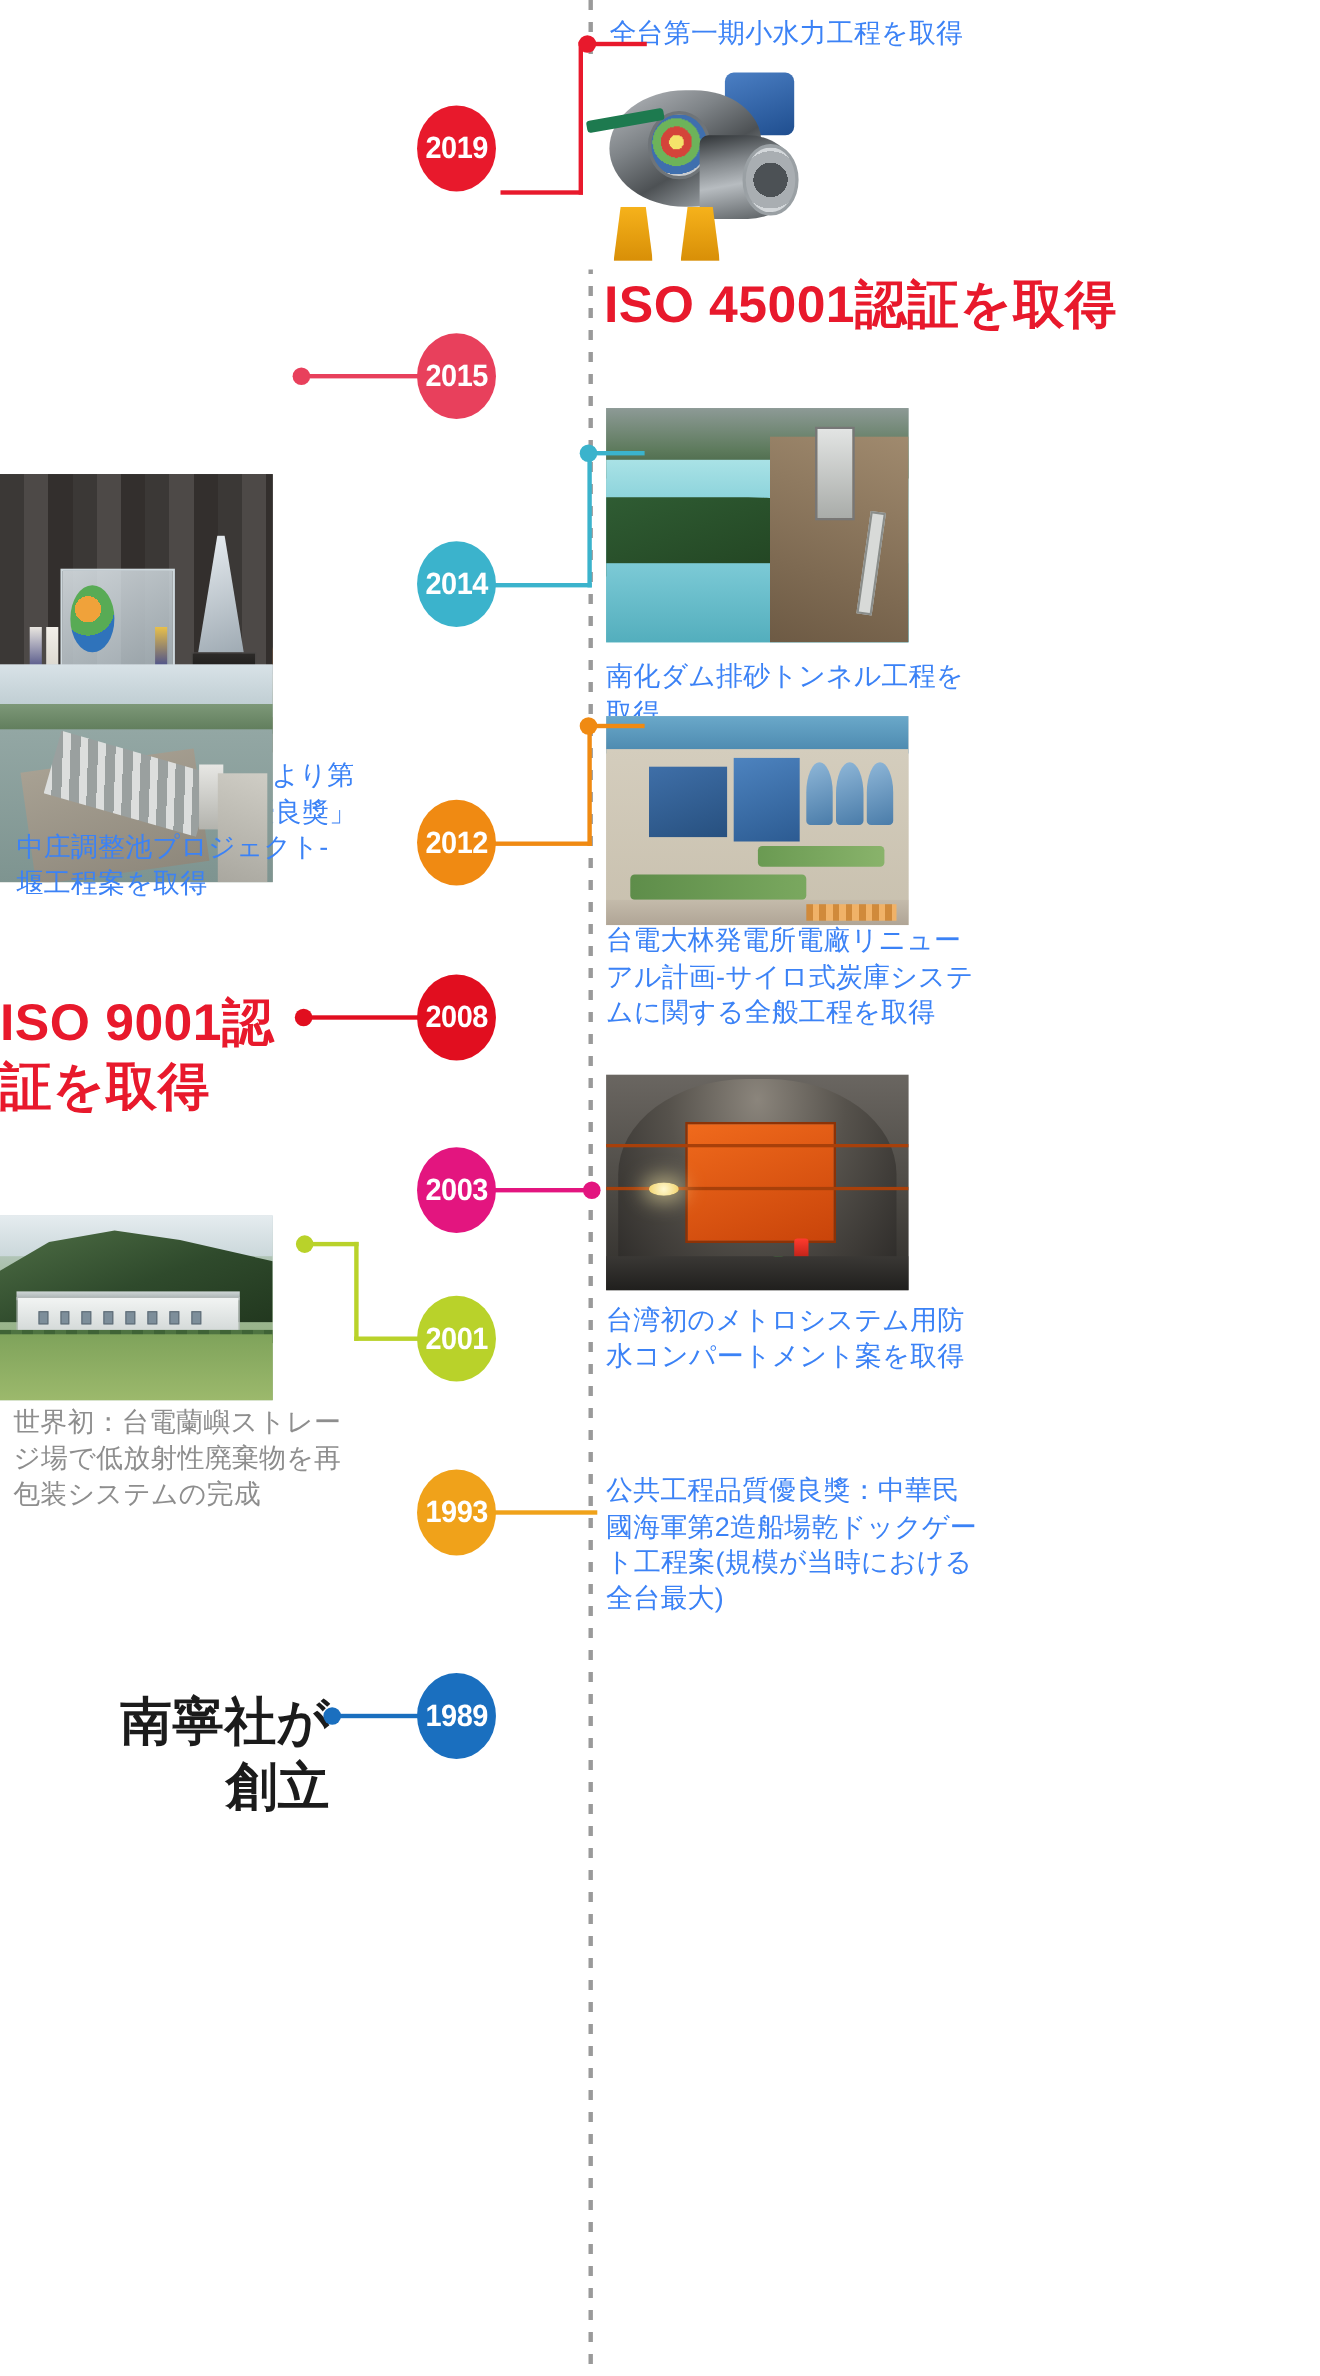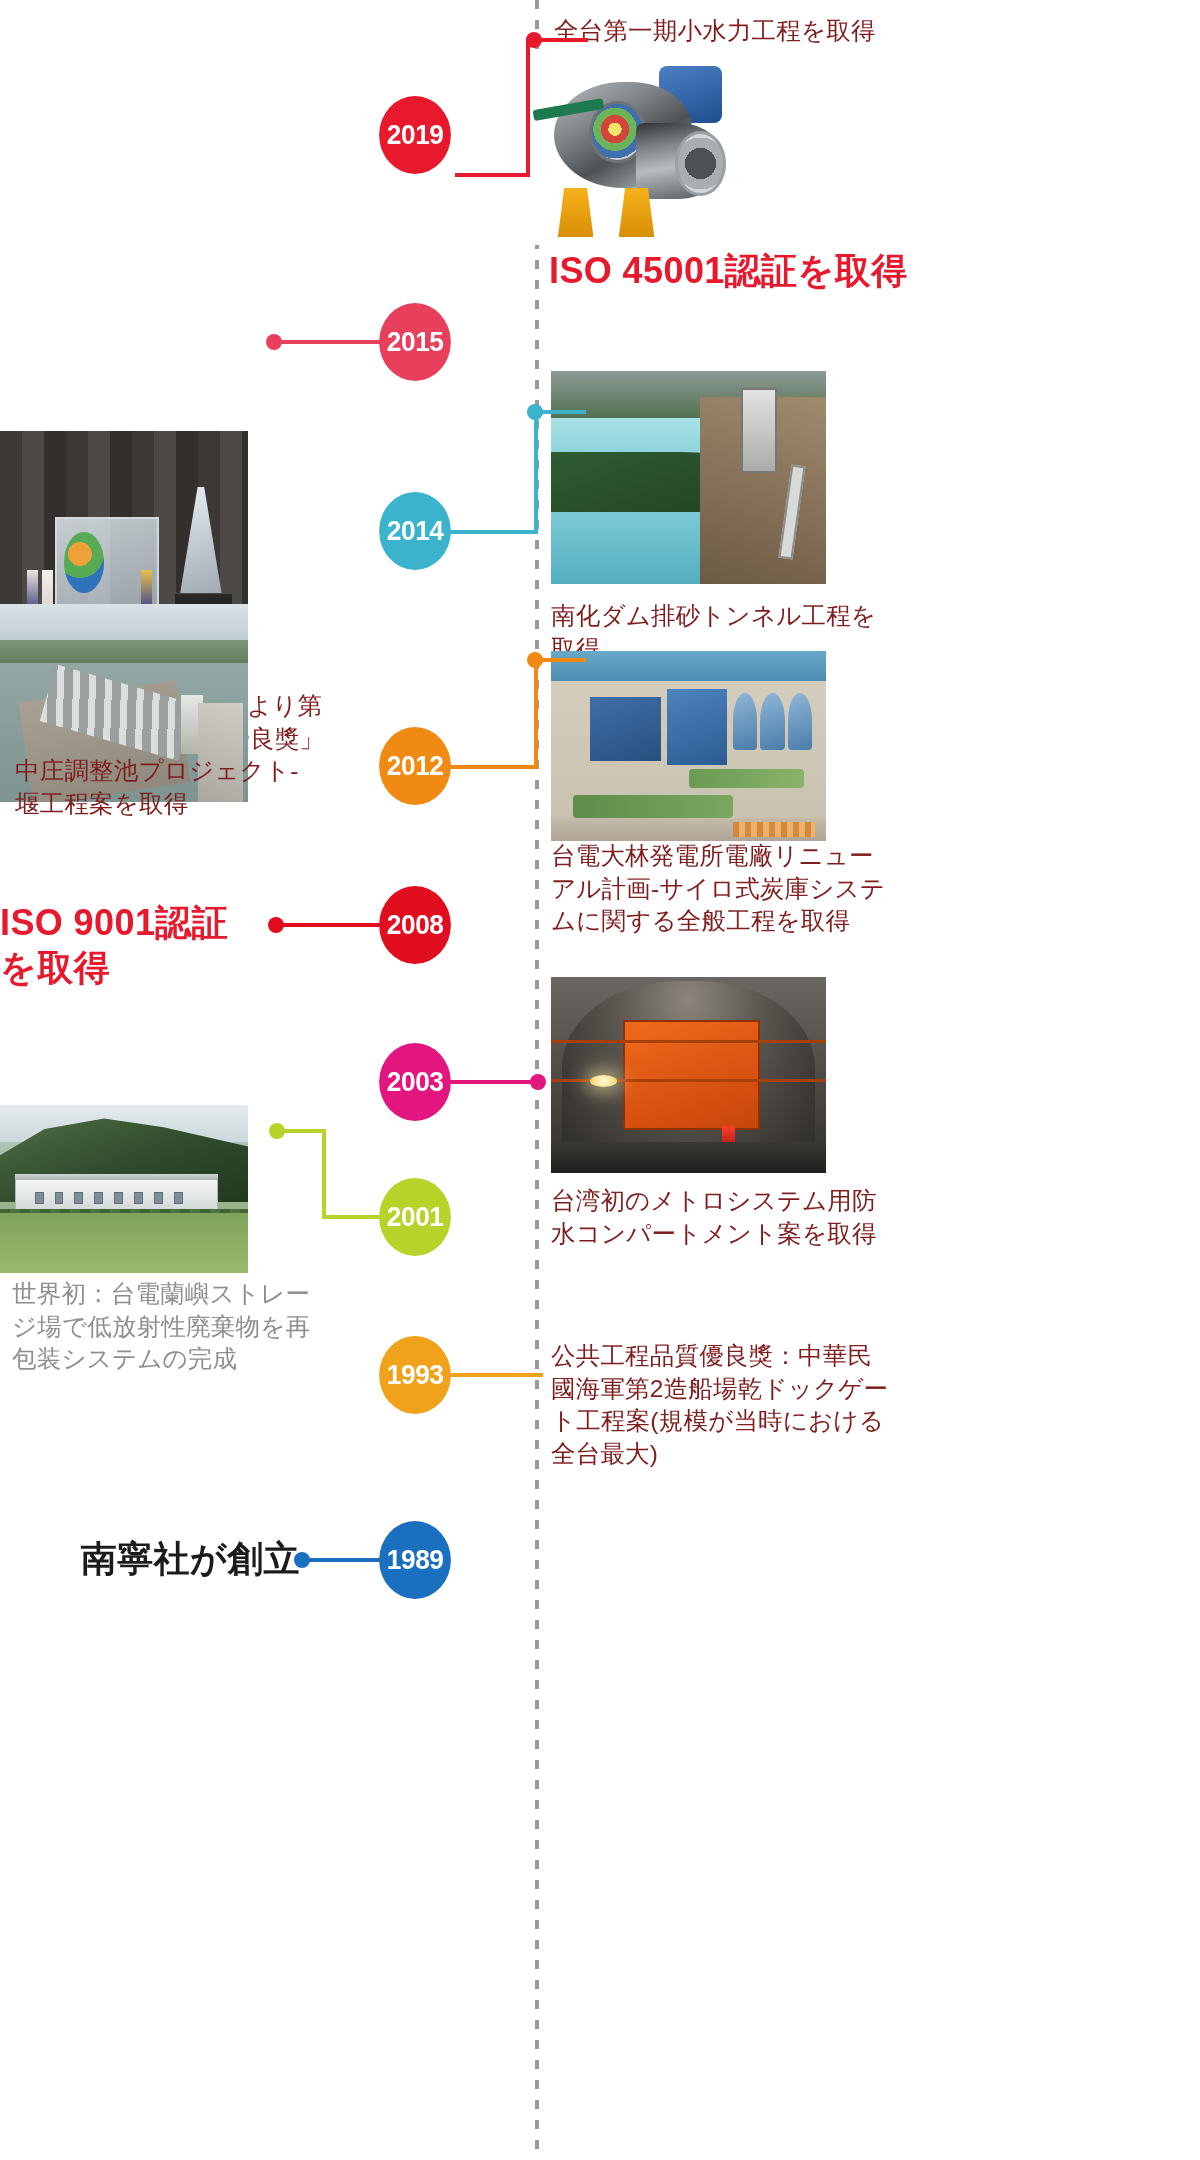--- a/index.html
+++ b/index.html
@@ -64,28 +64,28 @@
     z-index: 3;
     background: #cfcfcf;
   }
   .photo .ph-inner { width: 100%; height: 100%; position: relative; }
 
   
   .caption {
     position: absolute;
     font-size: 24.5px;
     line-height: 1.33;
-    color: #7f1d1d;
+    color: #3b82f6;
     z-index: 3;
     letter-spacing: 0.2px;
   }
   .caption.muted { color: #8e8e8e; }
   .headline {
     position: absolute;
-    font-size: 36px;
+    font-size: 47px;
     font-weight: bold;
     line-height: 1.25;
     z-index: 3;
     letter-spacing: 0.4px;
   }
   .headline.red { color: #e8192c; }
   .headline.dark { color: #1b1b1b; }
 
   
   

